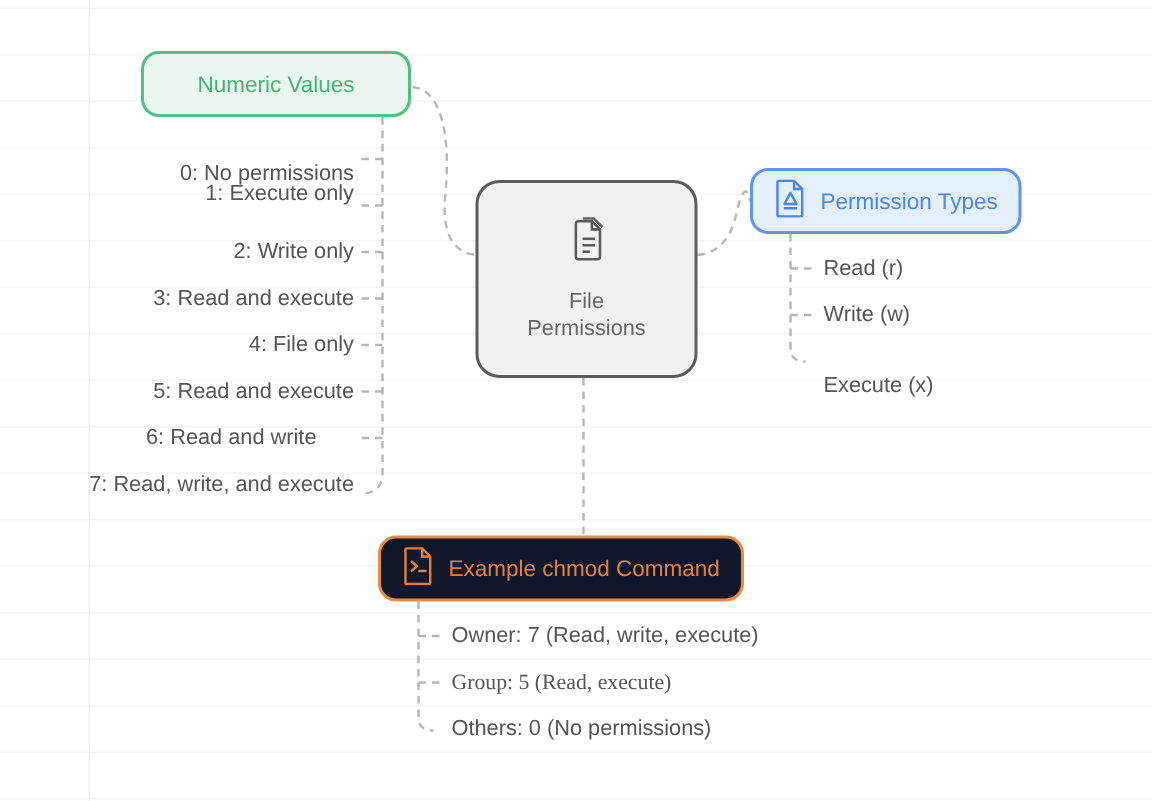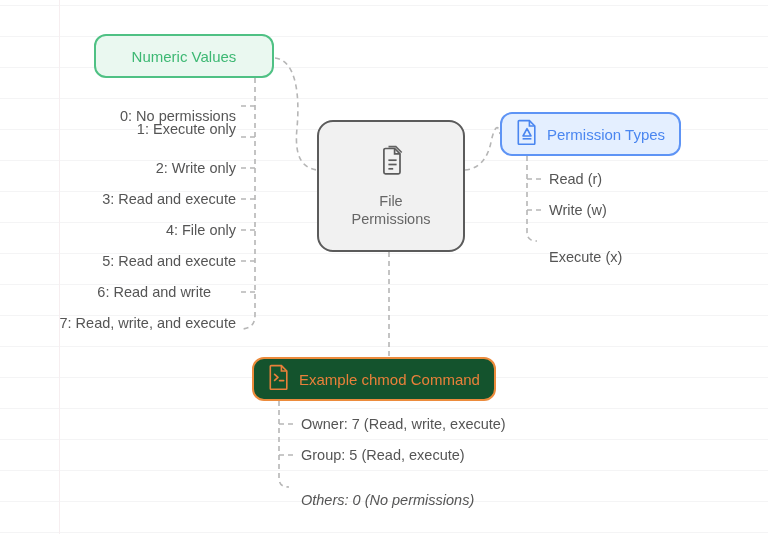--- a/index.html
+++ b/index.html
@@ -103,21 +103,21 @@
     left: 500px;
     top: 112px;
     background: #e4efff;
     border-color: #5e94f5;
   }
   .node-blue .branch-label { color: #4a86f0; }
 
   .node-orange {
     left: 252px;
     top: 357px;
-    background: #14532d;
+    background: #0f172a;
     border-color: #ec8b3c;
   }
   .node-orange .branch-label { color: #e9803a; }
 
   .icon {
     flex: 0 0 auto;
     display: block;
   }
 
   
@@ -236,16 +236,16 @@
         <path d="M3.2 1.6 h10.2 l5.4 5.4 v17.4 a0.9 0.9 0 0 1 -0.9 0.9 h-14.7 a0.9 0.9 0 0 1 -0.9 -0.9 v-21.9 a0.9 0.9 0 0 1 0.9 -0.9 z" fill="none" stroke="#e9803a" stroke-width="1.6"></path>
         <path d="M13.4 1.8 v5.2 h5.2" fill="none" stroke="#e9803a" stroke-width="1.6"></path>
         <path d="M6.6 10.4 l3.4 3.0 l-3.4 3.0" fill="none" stroke="#e9803a" stroke-width="1.7" stroke-linecap="round" stroke-linejoin="round"></path>
         <line x1="11.6" y1="16.6" x2="15.6" y2="16.6" stroke="#e9803a" stroke-width="1.7" stroke-linecap="round"></line>
       </svg>
     </span>
     <span class="branch-label">Example chmod Command</span>
   </div>
 
   <div class="leaf leaf-left" style="left:301px; top:416px;">Owner: 7 (Read, write, execute)</div>
-  <div class="leaf leaf-left" style="left:301px; top:447px;">Group: 5 (Read, execute)</div>
-  <div class="leaf leaf-left" style="left:301px; top:492px;font-style:italic;">Others: 0 (No permissions)</div>
+  <div class="leaf leaf-left" style="left:301px; top:447px;font-family:Liberation Serif, serif;">Group: 5 (Read, execute)</div>
+  <div class="leaf leaf-left" style="left:301px; top:478px;">Others: 0 (No permissions)</div>
 
 </div>
 
 </body></html>

